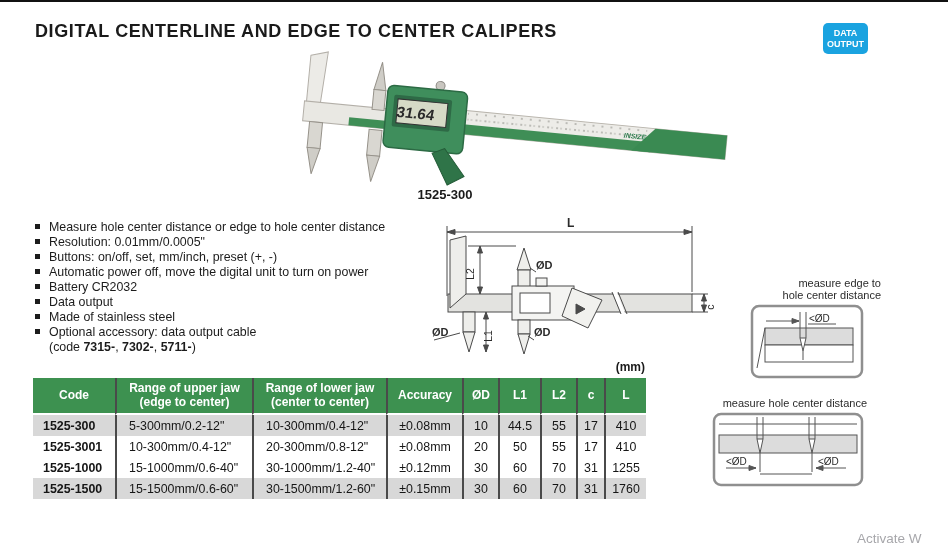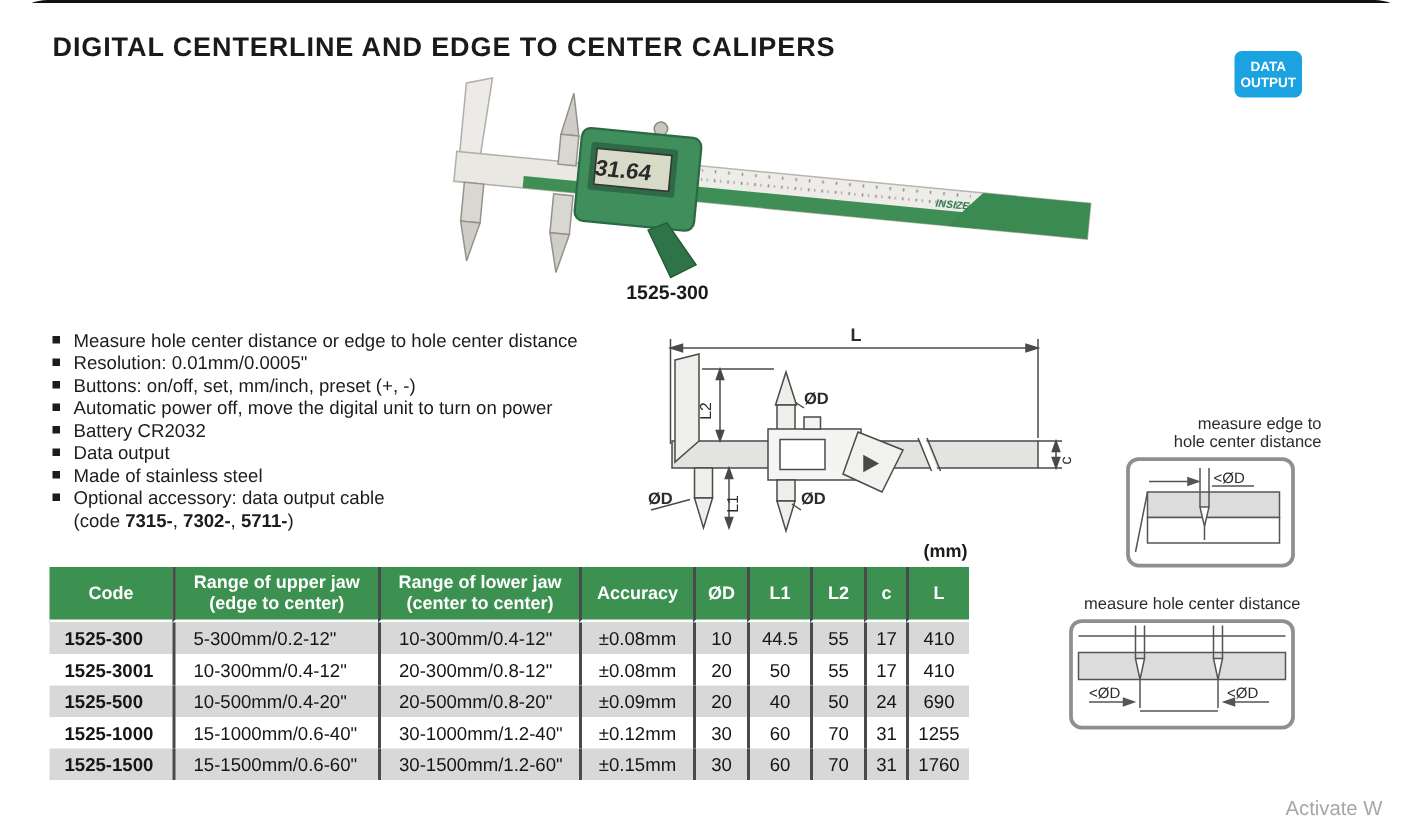--- a/index.html
+++ b/index.html
@@ -1,24 +1,24 @@
 <!DOCTYPE html>
 <html><head>
 <meta charset="utf-8">
 <style>
   * { margin:0; padding:0; box-sizing:border-box; }
   html,body { background:#fff; }
   body { font-family:"Liberation Sans", sans-serif; }
-  .page { position:relative; width:948px; height:544px; background:#fff; overflow:hidden;border-radius:32px; }
+  .page { position:relative; width:948px; height:544px; background:#fff; overflow:hidden; }
   .topline { position:absolute; left:0; top:0; width:948px; height:2px; background:#111; }
 
   .title { position:absolute; left:35px; top:21px; font-size:18px; font-weight:bold; color:#1a1a1a; letter-spacing:0.6px; white-space:nowrap; }
 
   .badge { position:absolute; left:823px; top:23px; width:45px; height:31px; background:#1aa3e0; border-radius:5px;
-           color:#fff; font-size:9px; font-weight:bold; text-align:center; line-height:11px; padding-top:5px;margin-top:11px; }
+           color:#fff; font-size:9px; font-weight:bold; text-align:center; line-height:11px; padding-top:5px; }
 
   .photo-svg { position:absolute; left:278px; top:50px; }
   .caption { position:absolute; left:355px; top:187px; width:180px; text-align:center; font-size:13px; font-weight:bold; color:#1a1a1a; }
 
   .features { position:absolute; left:35px; top:220px; list-style:none; }
   .features li { font-size:12.4px; color:#1c1c1c; line-height:15px; height:15px; white-space:nowrap; }
   .features .sq { display:inline-block; width:5px; height:5px; background:#1c1c1c; margin-right:9px; vertical-align:2px; }
   .codes-line { position:absolute; left:49px; top:340px; font-size:12.4px; color:#1c1c1c; line-height:15px; white-space:nowrap; }
   .codes-line b { font-weight:bold; }
 
@@ -282,31 +282,20 @@
           <td class="code">1525-3001</td>
           <td class="range">10-300mm/0.4-12"</td>
           <td class="range">20-300mm/0.8-12"</td>
           <td>±0.08mm</td>
           <td>20</td>
           <td>50</td>
           <td>55</td>
           <td>17</td>
           <td>410</td>
         </tr>
-        <tr class="odd">
-          <td class="code">1525-500</td>
-          <td class="range">10-500mm/0.4-20"</td>
-          <td class="range">20-500mm/0.8-20"</td>
-          <td>±0.09mm</td>
-          <td>20</td>
-          <td>40</td>
-          <td>50</td>
-          <td>24</td>
-          <td>690</td>
-        </tr>
         <tr class="even">
           <td class="code">1525-1000</td>
           <td class="range">15-1000mm/0.6-40"</td>
           <td class="range">30-1000mm/1.2-40"</td>
           <td>±0.12mm</td>
           <td>30</td>
           <td>60</td>
           <td>70</td>
           <td>31</td>
           <td>1255</td>

